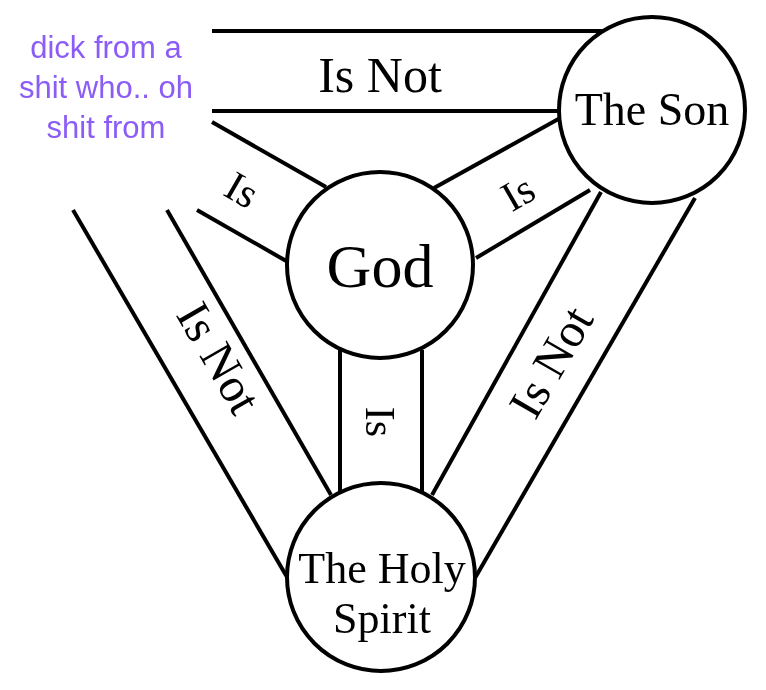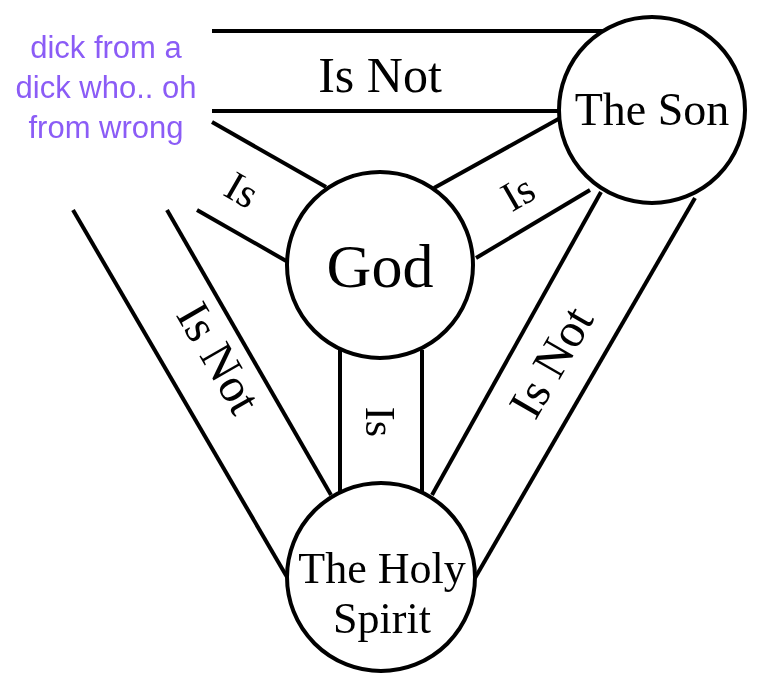--- a/index.html
+++ b/index.html
@@ -46,15 +46,15 @@
   <text class="serif" x="380" y="92" font-size="50" text-anchor="middle">Is Not</text>
   <text class="serif" font-size="48" text-anchor="middle" transform="translate(205,366) rotate(60)">Is Not</text>
   <text class="serif" font-size="48" text-anchor="middle" transform="translate(565,370) rotate(-60)">Is Not</text>
   <text class="serif" font-size="42" text-anchor="middle" transform="translate(525,205) rotate(-30)">Is</text>
   <text class="serif" font-size="42" text-anchor="middle" transform="translate(235,202) rotate(30)">Is</text>
   <text class="serif" font-size="42" text-anchor="middle" transform="translate(366,422) rotate(90)">Is</text>
 </svg>
 
 <div class="caption">
   <div>dick from a</div>
-  <div>dick who.. oh</div>
-  <div>from wrong</div>
+  <div>shit who.. oh</div>
+  <div>shit from</div>
 </div>
 
 </body></html>

